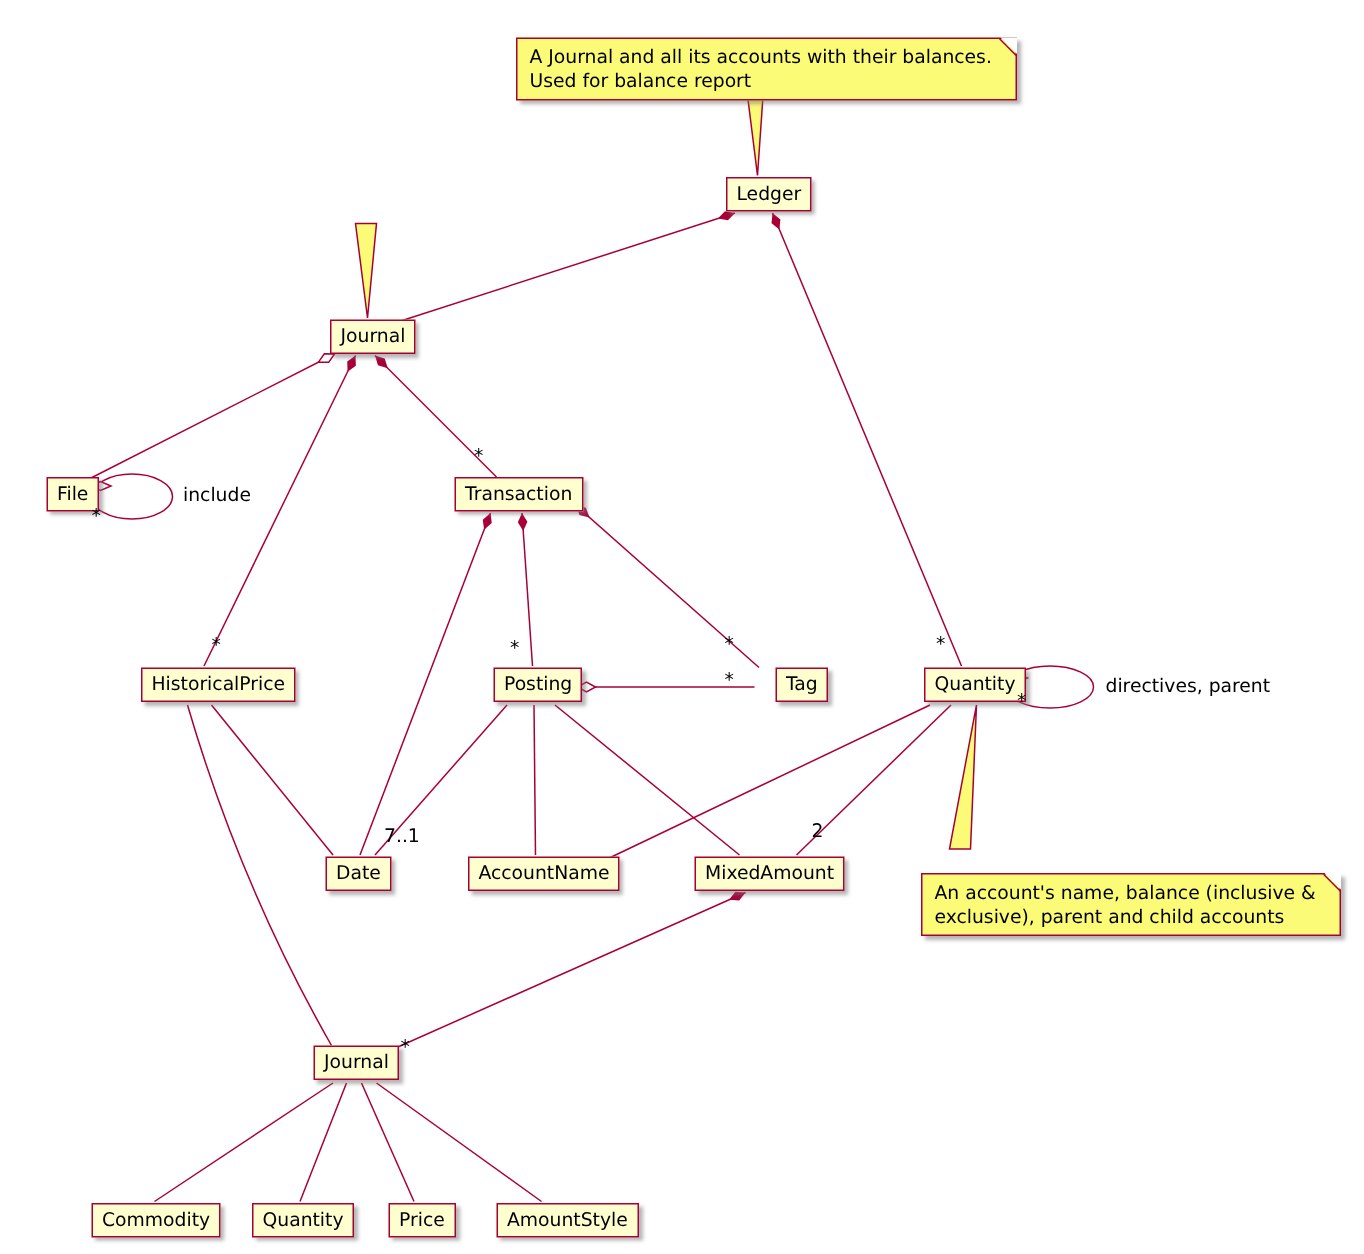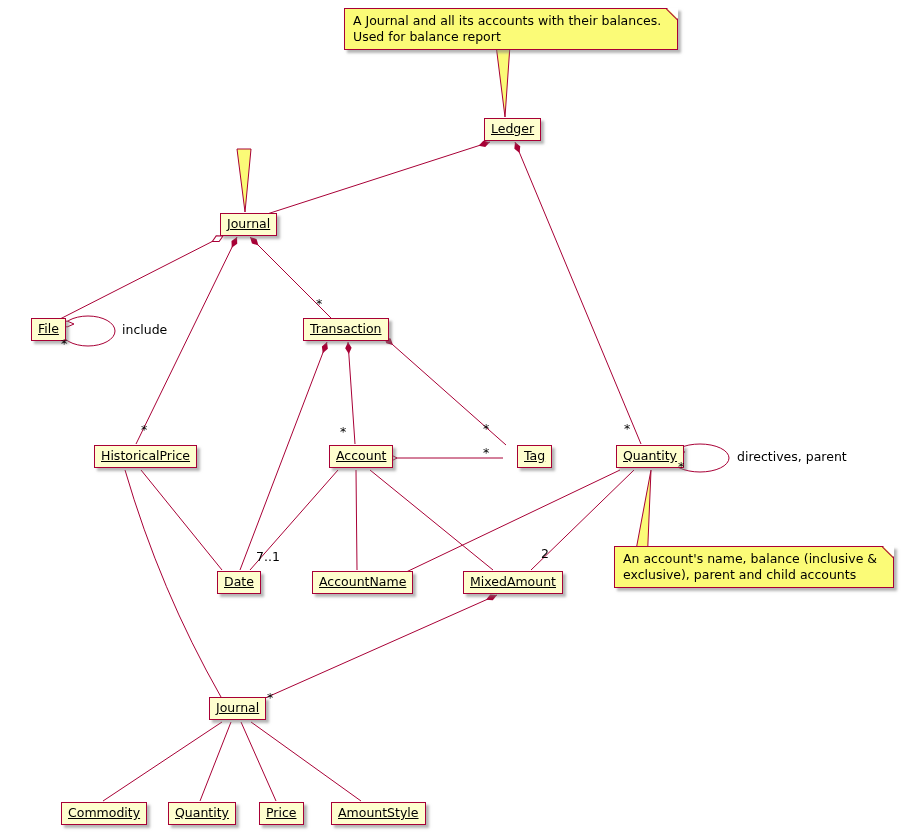--- a/index.html
+++ b/index.html
@@ -6,28 +6,28 @@
   html,body { width:909px; height:836px; background:#ffffff; overflow:hidden;
               font-family:"DejaVu Sans", sans-serif; }
   .canvas { position:relative; width:909px; height:836px; }
   svg.edges { position:absolute; left:0; top:0; z-index:1; }
   .uml-node {
     position:absolute; z-index:2;
     background:#FEFECE; border:1.5px solid #A80036;
     padding:2px 6px 3px; font-size:12.5px; line-height:16px; color:#000;
     white-space:nowrap;
     box-shadow:2.5px 2.5px 2.5px rgba(120,120,120,0.55);
-    text-decoration:underline;
   }
   .note {
     position:absolute; z-index:3;
     background:#FBFB77; border:1px solid #A80036;
     padding:4px 16px 5px 8px; font-size:12.5px; line-height:15.5px; color:#000;
     white-space:pre-line;
     box-shadow:2.5px 2.5px 2.5px rgba(120,120,120,0.55);
+    margin-top:17px;
   }
   .note::before {
     content:""; position:absolute; top:-1px; right:-1px; z-index:1;
     width:0; height:0; border-style:solid; border-width:0 11px 11px 0;
     border-color:transparent #ffffff transparent transparent;
   }
   .note::after {
     content:""; position:absolute; top:5px; right:-3px; z-index:2;
     width:16px; height:0; border-top:1px solid #A80036;
     transform:rotate(45deg);
@@ -79,35 +79,35 @@
     <polygon points="60,324 67,321 74,324 67,327" fill="#FFFFFF" stroke="#A80036" stroke-width="1"></polygon>
     <ellipse cx="700" cy="458" rx="29" ry="14" fill="none" stroke="#A80036" stroke-width="1"></ellipse>
     <polygon points="671,452 678,449 685,452 678,455" fill="#FFFFFF" stroke="#A80036" stroke-width="1"></polygon>
   </svg>
 
   <div class="uml-node" style="left:484px;top:118px">Ledger</div>
   <div class="uml-node" style="left:220px;top:213px">Journal</div>
   <div class="uml-node" style="left:31px;top:318px">File</div>
   <div class="uml-node" style="left:303px;top:318px">Transaction</div>
   <div class="uml-node" style="left:94px;top:445px">HistoricalPrice</div>
-  <div class="uml-node" style="left:329px;top:445px">Account</div>
+  <div class="uml-node" style="left:329px;top:445px">Posting</div>
   <div class="uml-node" style="left:517px;top:445px">Tag</div>
   <div class="uml-node" style="left:616px;top:445px">Quantity</div>
   <div class="uml-node" style="left:217px;top:571px">Date</div>
   <div class="uml-node" style="left:312px;top:571px">AccountName</div>
   <div class="uml-node" style="left:463px;top:571px">MixedAmount</div>
   <div class="uml-node" style="left:209px;top:697px">Journal</div>
   <div class="uml-node" style="left:61px;top:802px">Commodity</div>
   <div class="uml-node" style="left:168px;top:802px">Quantity</div>
   <div class="uml-node" style="left:259px;top:802px">Price</div>
   <div class="uml-node" style="left:331px;top:802px">AmountStyle</div>
 
   <div class="note" style="left:344px;top:8px">A Journal and all its accounts with their balances.
 Used for balance report</div>
-  <div class="note" style="left:614px;top:546px">An account's name, balance (inclusive &amp;
+  <div class="note" style="left:614px;top:565px">An account's name, balance (inclusive &amp;
 exclusive), parent and child accounts</div>
 
   <span class="edge-label" style="left:122px;top:322px">include</span>
   <span class="edge-label" style="left:61px;top:336px">*</span>
   <span class="edge-label" style="left:316px;top:296px">*</span>
   <span class="edge-label" style="left:141px;top:422px">*</span>
   <span class="edge-label" style="left:340px;top:424px">*</span>
   <span class="edge-label" style="left:483px;top:421px">*</span>
   <span class="edge-label" style="left:483px;top:445px">*</span>
   <span class="edge-label" style="left:624px;top:421px">*</span>

